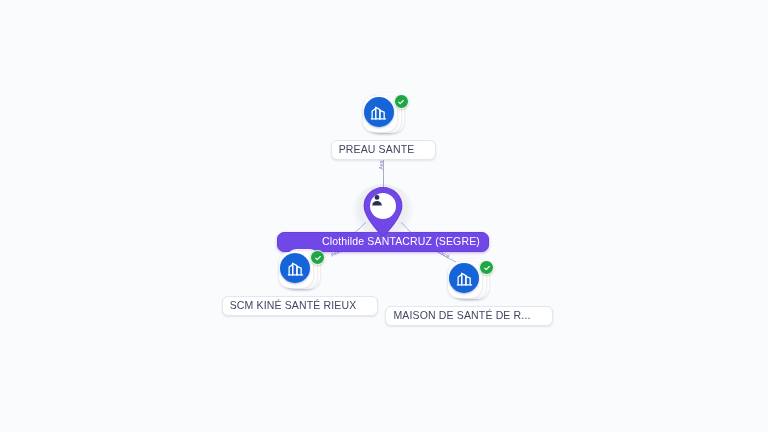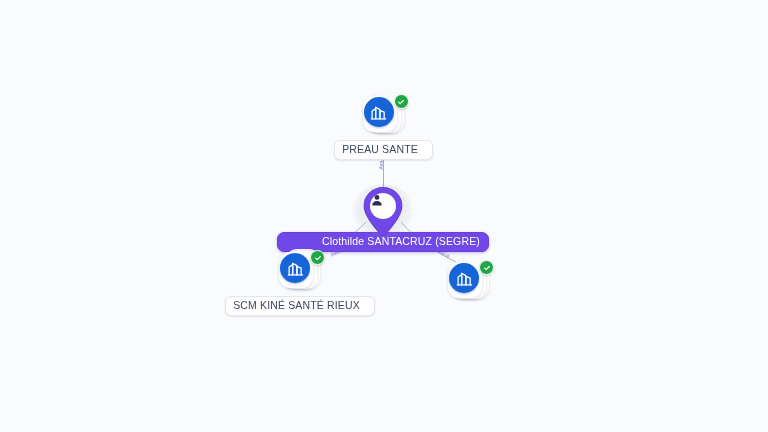--- a/index.html
+++ b/index.html
@@ -37,21 +37,21 @@
     display:flex;align-items:center;justify-content:center;
     box-shadow:0 1px 2px rgba(0,0,0,.18);
   }
 
   
   .pill{
     margin-top:3px;
     background:#ffffff;
     border:1px solid #e3e6ee;
     border-radius:6px;
-    padding:3px 14px 4px 7px;
+    padding:3px 21px 4px 7px;
     font-size:10.5px;
     line-height:11px;
     letter-spacing:.15px;
     color:#3f4663;
     white-space:nowrap;
     box-shadow:0 1px 2px rgba(60,70,95,.13);
   }
   .pill.person{
     background:#7048e8;
     border:1px solid #6a3fd8;
@@ -177,15 +177,16 @@
           <path d="M14 21V9l6 2.5V21" stroke="#ffffff" stroke-width="1.8" stroke-linejoin="round" stroke-linecap="round" fill="none"></path>
           <path d="M2 21h20" stroke="#ffffff" stroke-width="1.8" stroke-linecap="round"></path>
         </svg>
       </div>
       <div class="badge" style="left:33px;top:3px;">
         <svg width="8" height="8" viewBox="0 0 24 24">
           <path d="M5 12.5l4.5 4.5L19 7.5" stroke="#ffffff" stroke-width="3.4" fill="none" stroke-linecap="round" stroke-linejoin="round"></path>
         </svg>
       </div>
     </div>
+    <div class="pill">MAISON DE SANTÉ DE R...</div>
   </div>
 
 </div>
 
 </body></html>

